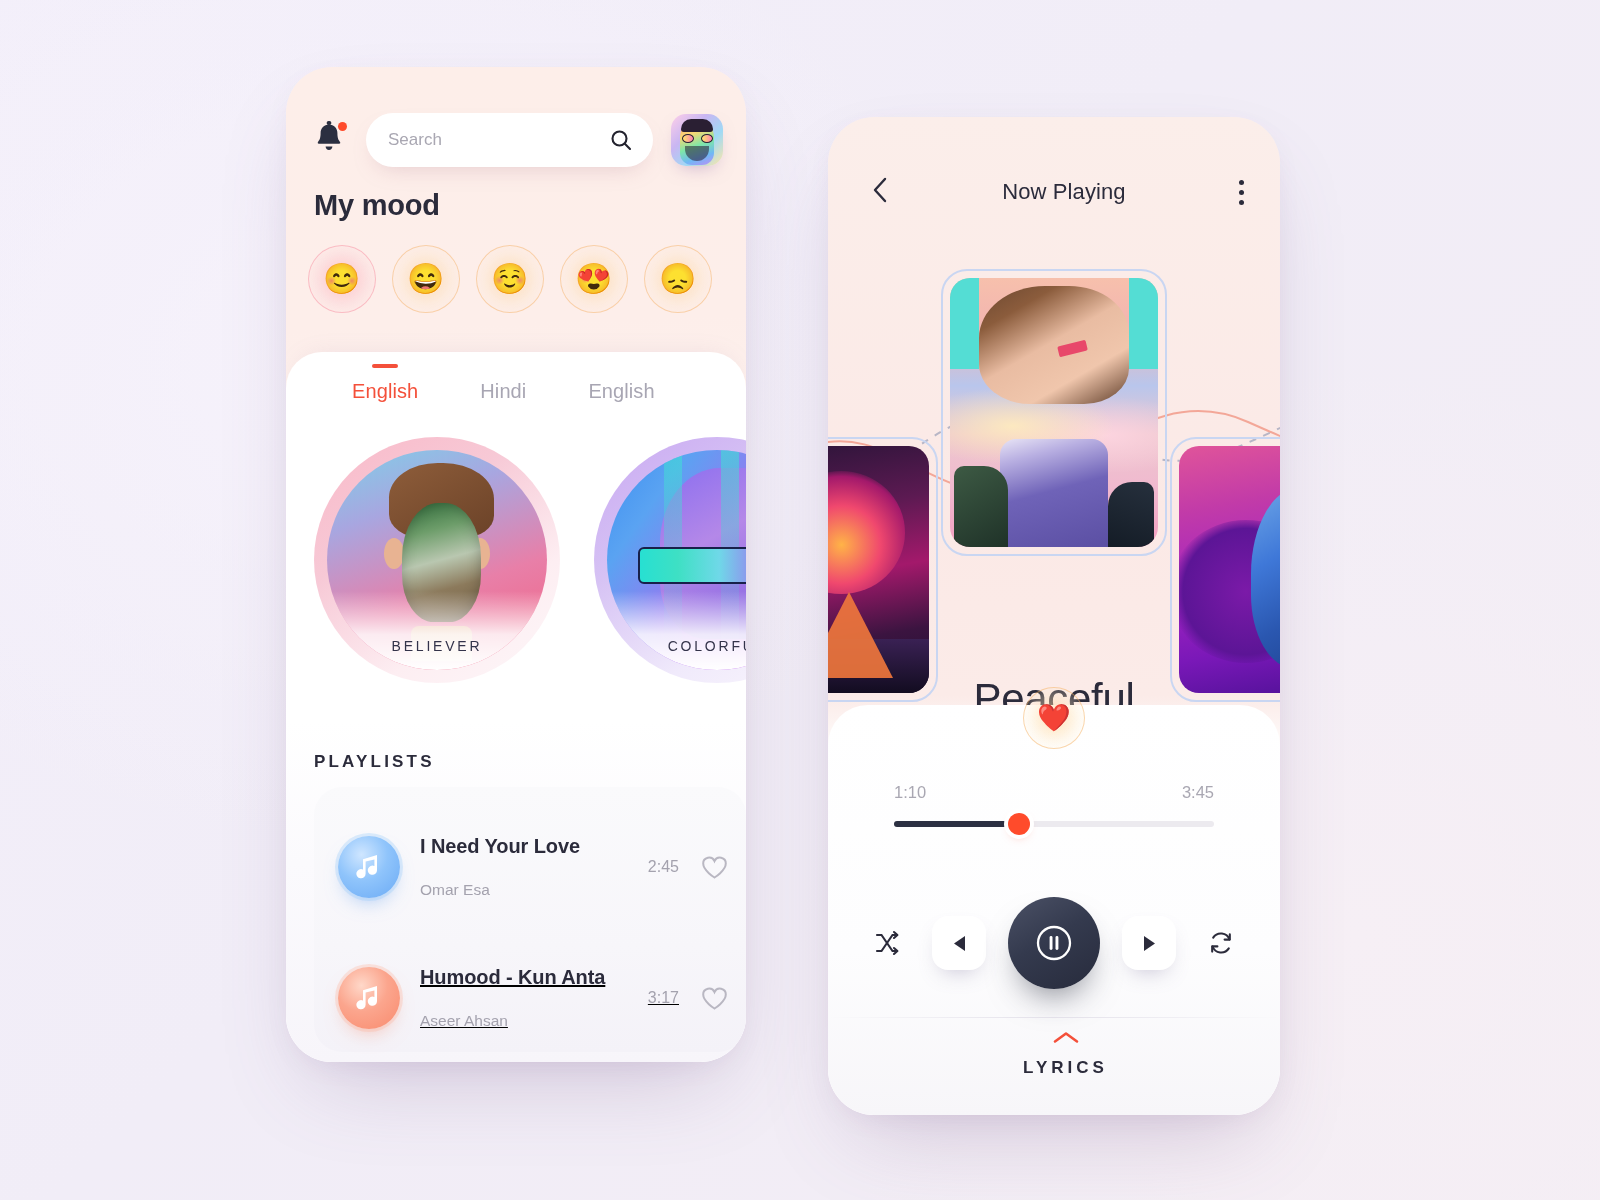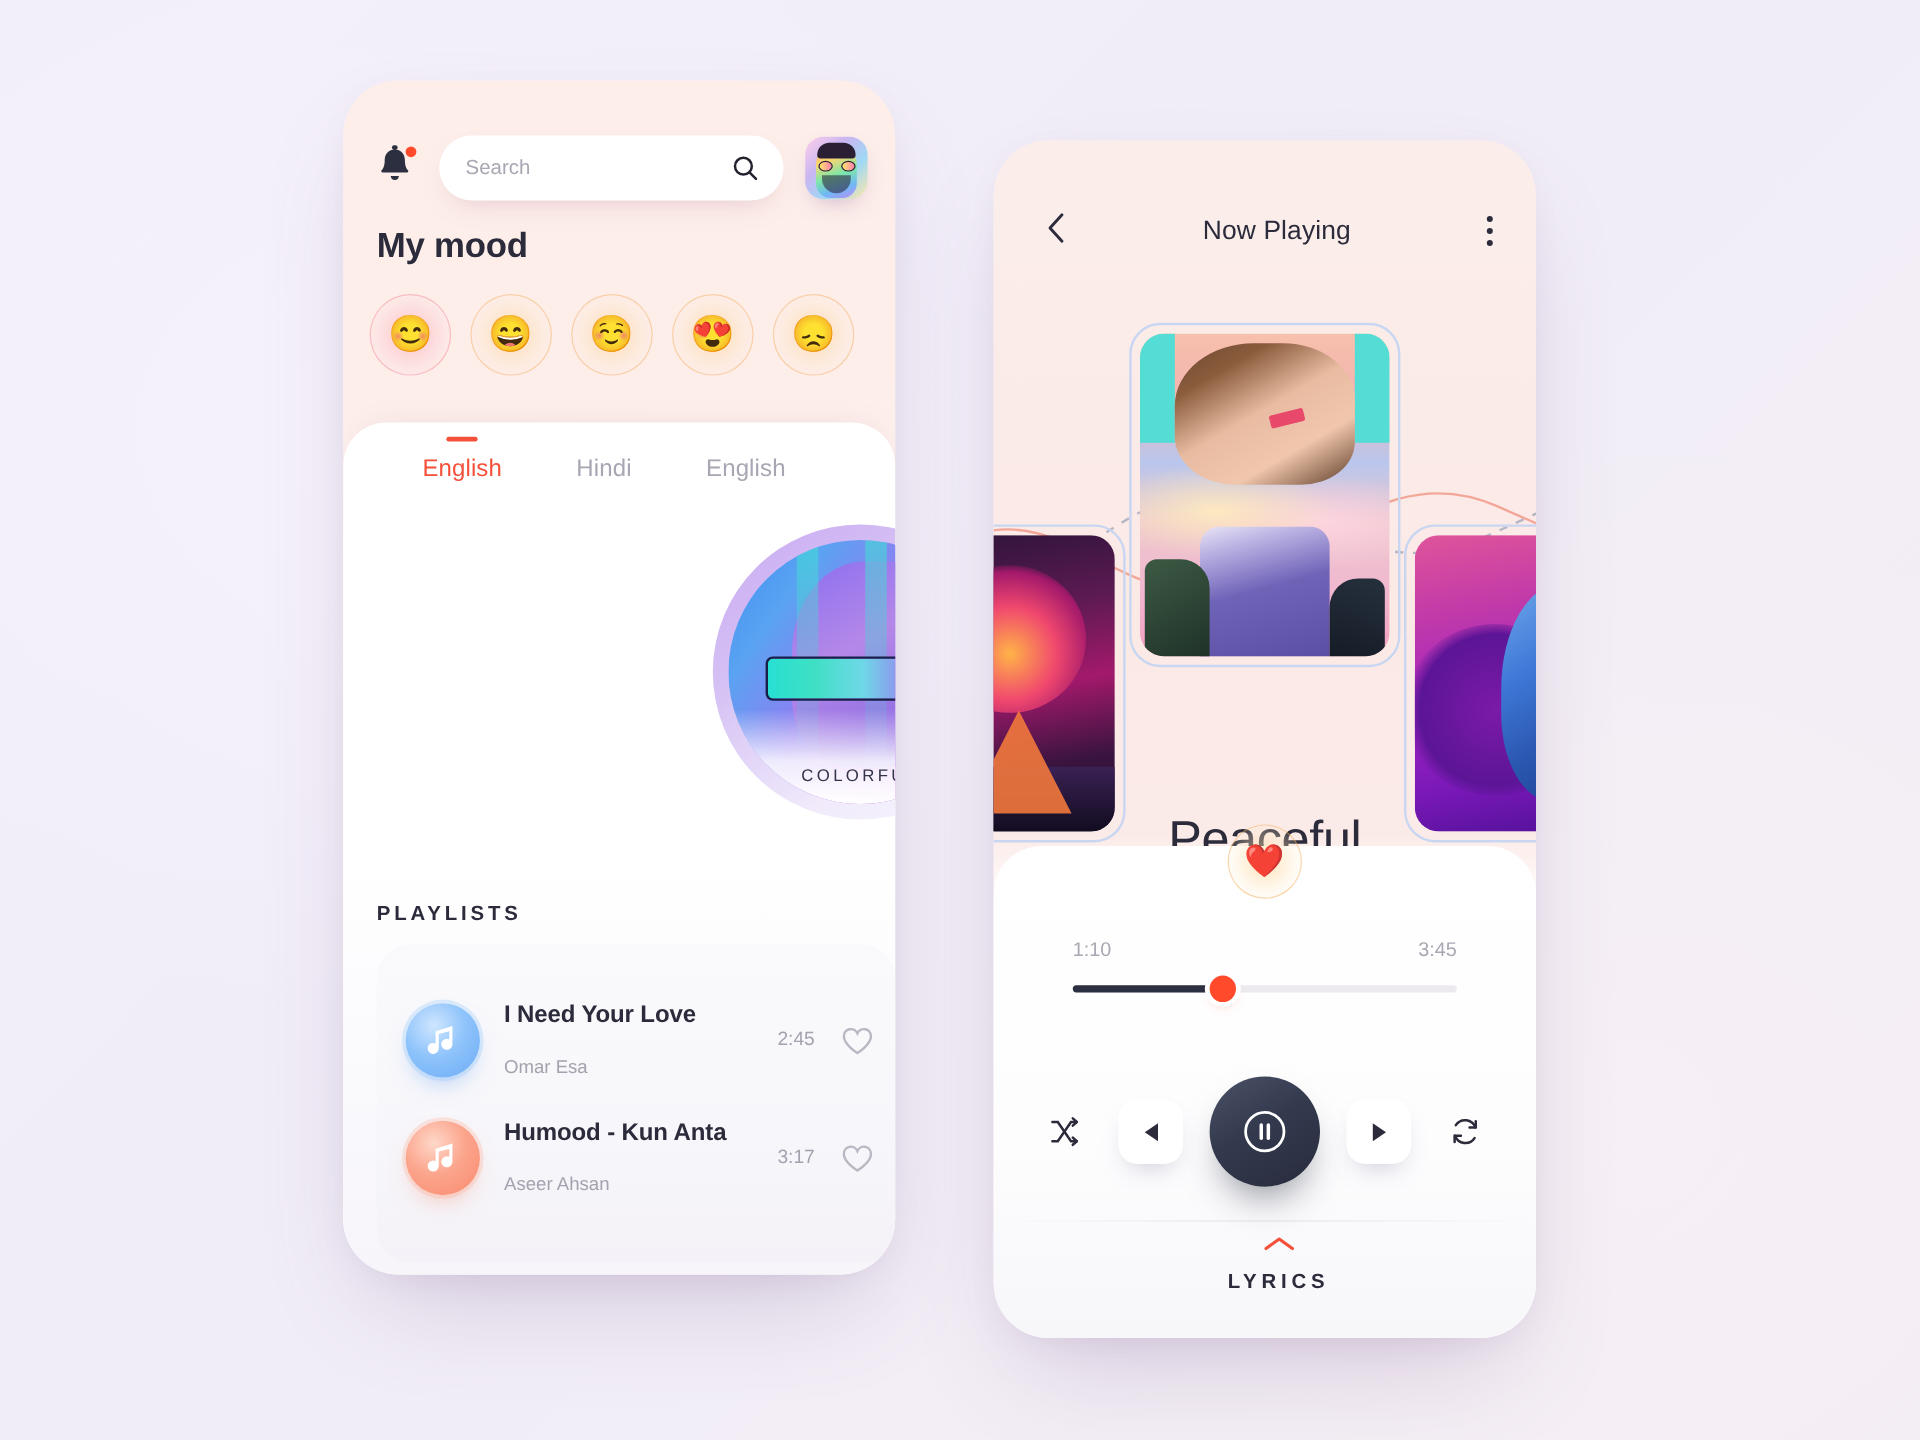--- a/index.html
+++ b/index.html
@@ -223,21 +223,21 @@
     position: absolute; left: 28px; top: 435px;
     width: 432px; height: 265px;
     border-radius: 28px;
     background: linear-gradient(180deg,#fafafc 0%, #f7f6fa 60%, #f4f2f8 100%);
   }
   .track {
     position: absolute; left: 24px; width: 390px; height: 76px;
     display: flex; align-items: center;
   }
   .track.t1 { top: 42px; }
-  .track.t2 { top: 140px; }
+  .track.t2 { top: 173px; text-decoration: underline; }
   .track-thumb {
     width: 62px; height: 62px; border-radius: 50%; flex: none;
     display: flex; align-items: center; justify-content: center;
     color: #fff; font-size: 27px;
   }
   .track-thumb.blue {
     background: radial-gradient(circle at 38% 30%, #cfe6ff 0%, #8fc4fb 45%, #6aaaf5 100%);
     box-shadow: 0 0 0 3px rgba(160,205,250,.35), 0 10px 20px -8px rgba(100,160,240,.6);
   }
   .track-thumb.coral {
@@ -480,20 +480,33 @@
 
   <div class="home-card">
 
     <div class="tabs">
       <div class="tab active"><span>English</span></div>
       <div class="tab"><span>Hindi</span></div>
       <div class="tab"><span>English</span></div>
     </div>
 
     <div class="albums">
+      <div class="album a1">
+        <div class="album-inner">
+          <div class="art-believer">
+            <span class="hair"></span>
+              <span class="ear-l"></span>
+              <span class="ear-r"></span>
+            <span class="fc"></span>
+              <span class="neck"></span>
+          </div>
+          <div class="album-fade"></div>
+          <div class="album-label">BELIEVER</div>
+        </div>
+      </div>
       <div class="album a2">
         <div class="album-inner">
           <div class="art-colorful">
             <span class="head"></span>
             <span class="stripe s1"></span>
               <span class="stripe s2"></span>
             <span class="gl"></span>
           </div>
           <div class="album-fade"></div>
           <div class="album-label">COLORFUL</div>

